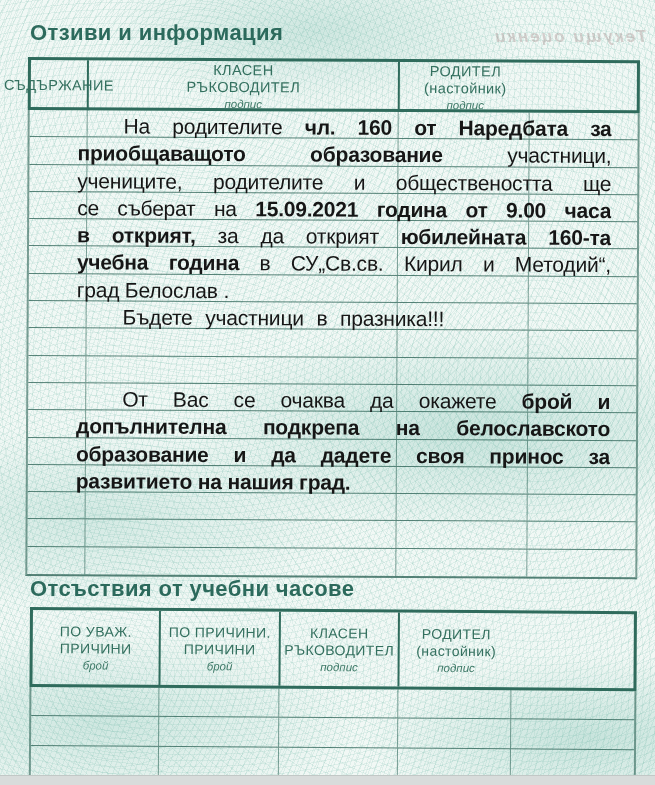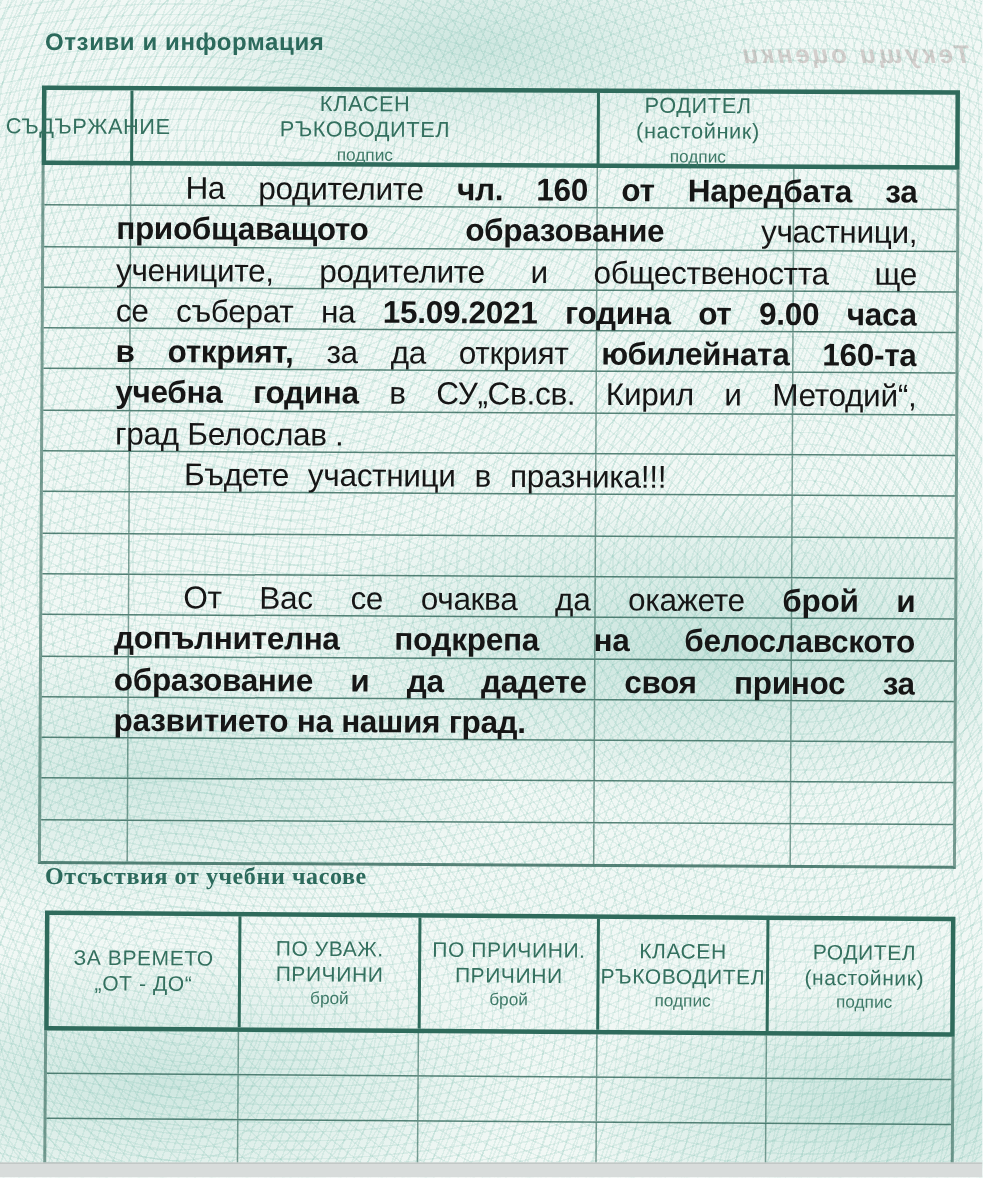--- a/index.html
+++ b/index.html
@@ -28,44 +28,44 @@
       repeating-linear-gradient(110deg, rgba(130,195,180,.18) 0 1px, transparent 1px 5px);
   }
   .bleed{
     position:absolute;left:452px;top:27px;width:195px;
     transform:scaleX(-1);
     font-size:17px;font-weight:bold;font-style:italic;letter-spacing:2px;
     color:rgba(165,140,140,.38);text-align:left;white-space:nowrap;
   }
   .title{
     position:absolute;left:30px;
-    font-size:16px;font-weight:bold;letter-spacing:.4px;color:var(--accent);
+    font-size:22px;font-weight:bold;letter-spacing:.4px;color:var(--accent);
   }
   .title.t1{top:20px;}
-  .title.t2{top:576px;font-family:Liberation Serif, serif;}
+  .title.t2{top:576px;}
 
   .tbl{position:absolute;transform-origin:0 0;}
   .tbl1{left:28px;top:57px;width:612px;transform:rotate(.3deg);}
   .tbl2{left:30px;top:607px;width:607px;transform:rotate(.4deg);}
 
   .thead{
     display:grid;border:3px solid var(--border);
     background:rgba(255,255,255,.06);
   }
   .tbl1 .thead{grid-template-columns:58px 311px 131px 112px;height:53px;}
   .tbl2 .thead{grid-template-columns:128px 120px 119px 113px 127px;height:80px;}
   .hcell{
     display:flex;flex-direction:column;justify-content:center;align-items:center;
     border-right:2px solid var(--border);
     color:#34705f;text-align:center;padding:1px 2px;
   }
   .hcell:last-child{border-right:none;}
   .hline{font-size:14.5px;line-height:1.18;letter-spacing:.4px;}
   .tbl2 .hline{font-size:14px;}
-  .hsub{font-size:11.5px;color:#3f7a68;margin-top:2px;}
+  .hsub{font-size:11.5px;font-style:italic;color:#3f7a68;margin-top:2px;}
 
   .tbody{
     border-left:2px solid var(--vline);
     border-right:2px solid var(--vline);
     border-bottom:2.5px solid var(--line);
   }
   .trow{display:grid;}
   .tbl1 .trow{grid-template-columns:58px 311px 131px 112px;height:27.3px;}
   .tbl2 .trow{grid-template-columns:128px 120px 119px 113px 127px;height:29.3px;}
   .trow{border-bottom:1.8px solid var(--line);}
@@ -236,24 +236,20 @@
         <div class="cline just"><span class="b">образование и да дадете своя принос за</span></div>
         <div class="cline"><span class="b">развитието на нашия град.</span></div>
       </div>
   </div>
 
   <div class="title t2">Отсъствия от учебни часове</div>
 
   <div class="tbl tbl2">
     <div class="thead" id="t2-head">
         <div class="hcell">
-          <div class="hline">ЗА ВРЕМЕТО</div>
-          <div class="hline">„ОТ - ДО“</div>
-        </div>
-        <div class="hcell">
           <div class="hline">ПО УВАЖ.</div>
           <div class="hline">ПРИЧИНИ</div>
           <div class="hsub">брой</div>
         </div>
         <div class="hcell">
           <div class="hline">ПО ПРИЧИНИ.</div>
           <div class="hline">ПРИЧИНИ</div>
           <div class="hsub">брой</div>
         </div>
         <div class="hcell">

